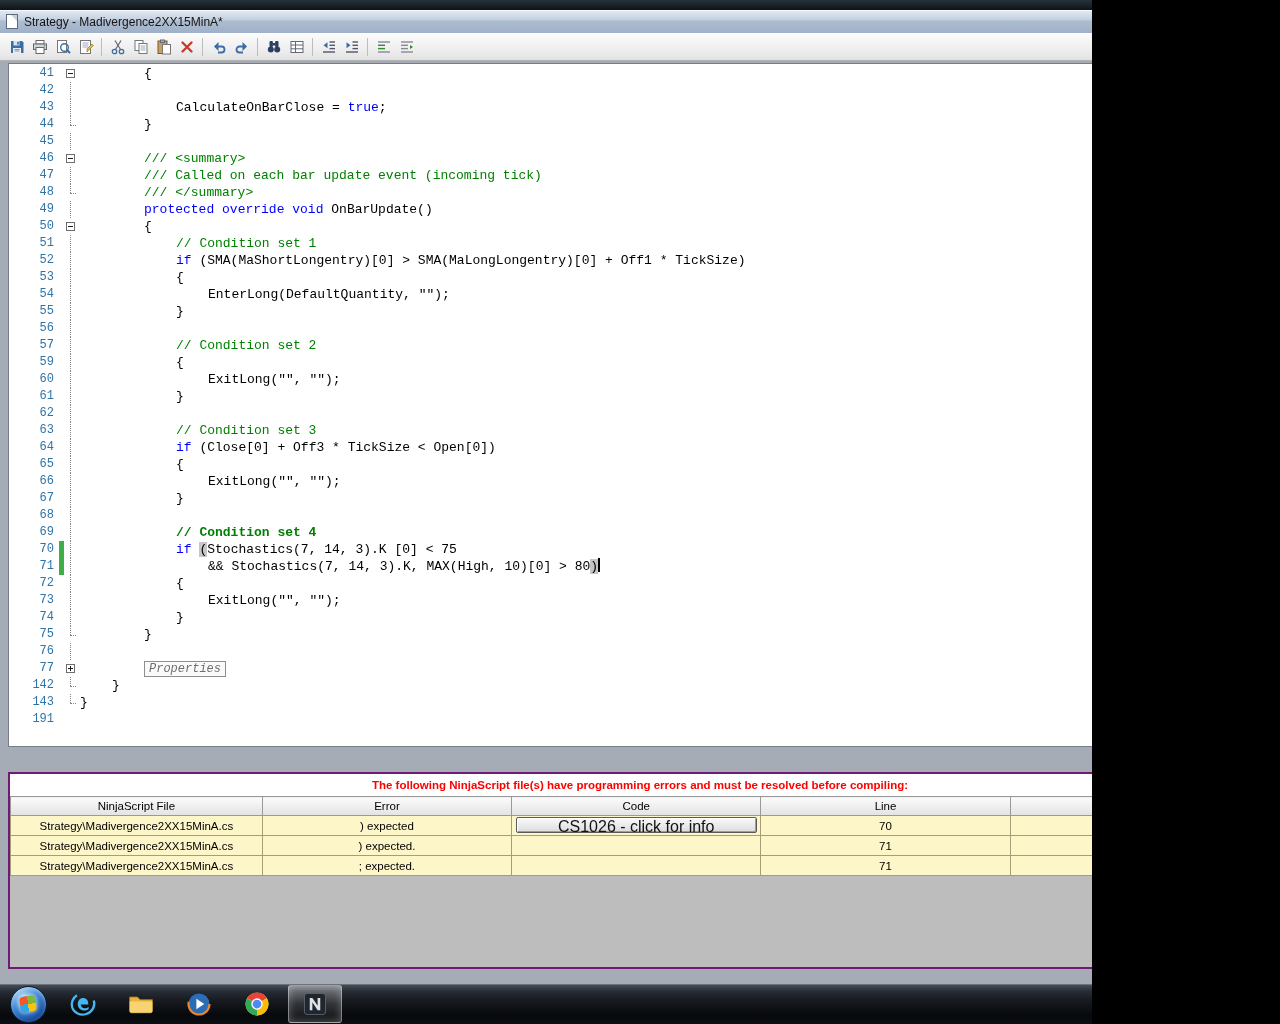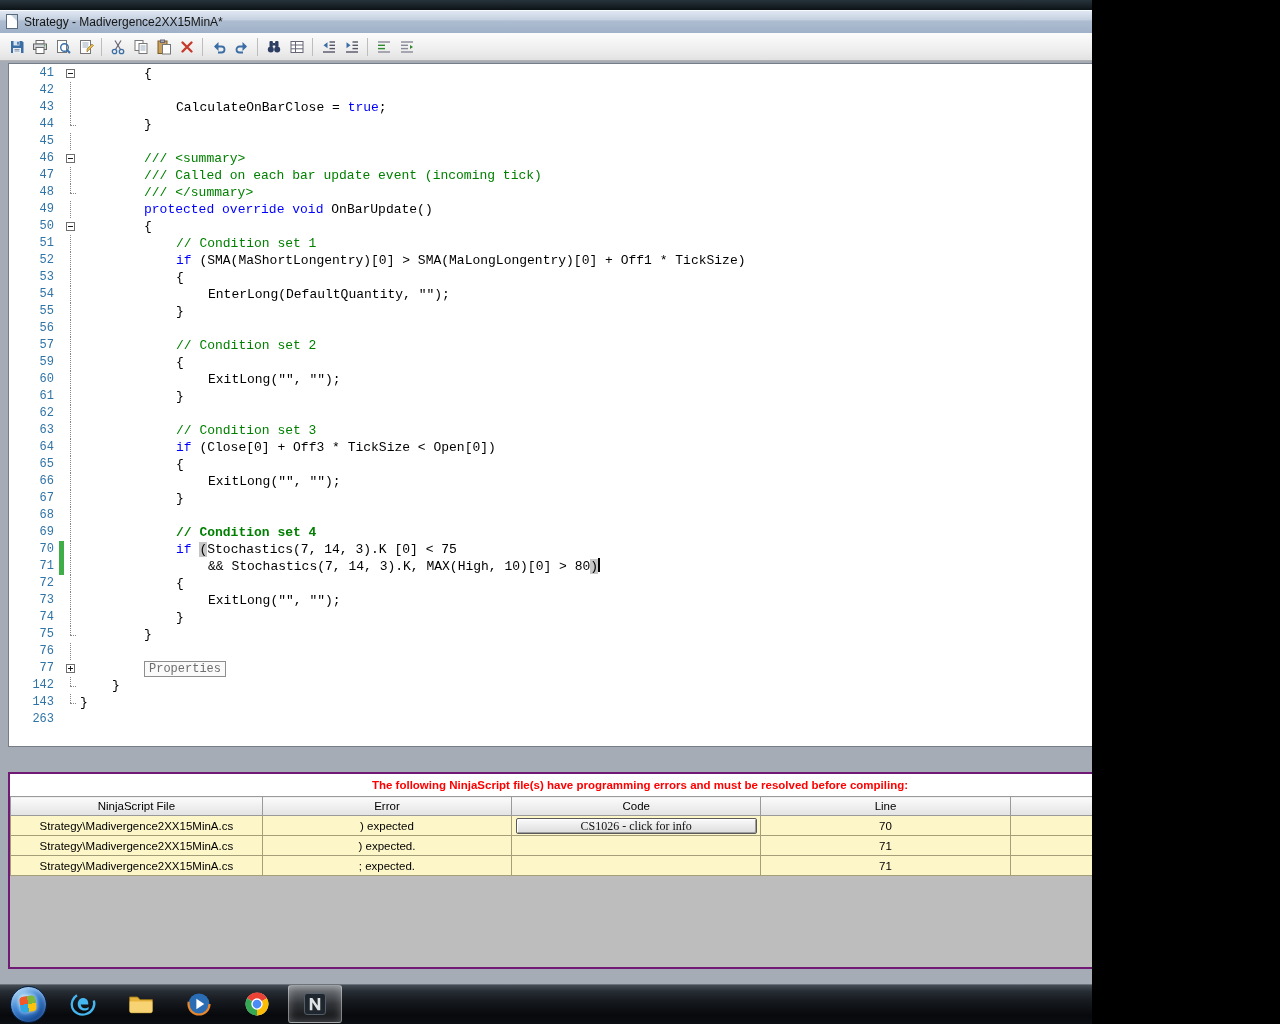--- a/index.html
+++ b/index.html
@@ -69,21 +69,21 @@
 
   
   .errpanel{position:absolute;left:8px;top:711px;width:1264px;height:197px;background:#bdbdbd;border:2px solid #701a75;
     display:flex;flex-direction:column}
   .errhead{background:#fff;color:var(--error-text);font-weight:bold;font-size:11.5px;text-align:center;padding:5px 0 5px}
   .errtable{width:100%;border-collapse:collapse;table-layout:fixed;font-size:11.5px;background:#fff}
   .errtable th{height:19px;font-weight:normal;color:#000;background:linear-gradient(#fbfbfb,#e3e3e3);
     border:1px solid #9a9a9a;text-align:center}
   .errtable td{height:20px;background:var(--error-row-bg);border:1px solid #a59f79;text-align:center;
     overflow:hidden;white-space:nowrap;color:#000}
-  .codebtn{width:97%;height:16px;font-size:12px;font-family:Liberation Serif, serif;color:#111;
+  .codebtn{width:97%;height:16px;font-size:16px;font-family:Liberation Sans, sans-serif;color:#111;
     background:linear-gradient(#fafafa,#dcdcdc);border:1px solid #5a5a5a;border-radius:2px;
     box-shadow:inset 1px 1px 0 #fff,inset -1px -1px 0 #9d9d9d}
   .errfill{flex:1;background:#bdbdbd}
 
   
   .taskbar{position:absolute;left:0;top:984px;width:1280px;height:40px;
     background:linear-gradient(#4a525b,#272d34 18%,#15181d 45%,#07090c 78%,#0b0e13);
     box-shadow:inset 0 1px 0 rgba(255,255,255,.2)}
   .tb-apps{position:absolute;left:2px;top:0;height:40px;display:flex;align-items:center}
   .tapp{width:54px;height:38px;margin:0 2px;display:flex;align-items:center;justify-content:center;border-radius:3px}
@@ -482,36 +482,36 @@
               <span class="mk"></span>
               <span class="fold v"></span>
               <span class="codetxt" style="padding-left: 2px;"></span>
             </div>
             <div class="eline">
               <span class="ln">77</span>
               <span class="mk"></span>
               <span class="fold">
                 <span class="fbox plus"></span>
               </span>
-              <span class="codetxt" style="padding-left: 66px;"><span class="collapsed">Properties</span></span>
+              <span class="codetxt" style="padding-left: 66px; font-style: italic;"><span class="collapsed">Properties</span></span>
             </div>
             <div class="eline">
               <span class="ln">142</span>
               <span class="mk"></span>
               <span class="fold end"></span>
               <span class="codetxt" style="padding-left: 34px;"><span class="pl">}</span></span>
             </div>
             <div class="eline">
               <span class="ln">143</span>
               <span class="mk"></span>
               <span class="fold end"></span>
               <span class="codetxt" style="padding-left: 2px;"><span class="pl">}</span></span>
             </div>
             <div class="eline">
-              <span class="ln">263</span>
+              <span class="ln">191</span>
               <span class="mk"></span>
               <span class="fold"></span>
               <span class="codetxt" style="padding-left: 2px;"></span>
             </div>
           </div>
         <div class="vscroll">
           <div class="sarrow up"></div>
           <div class="thumb"></div>
           <div class="sarrow down"></div>
         </div>

